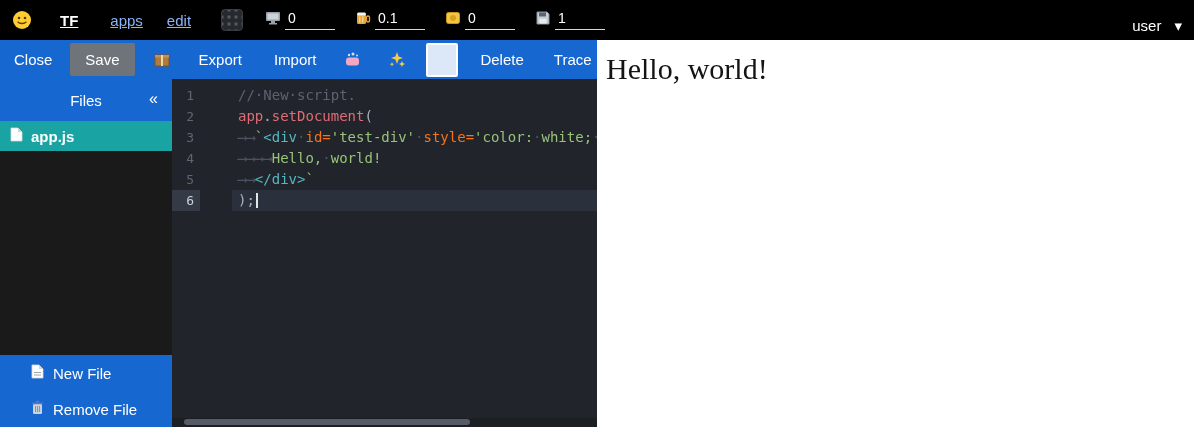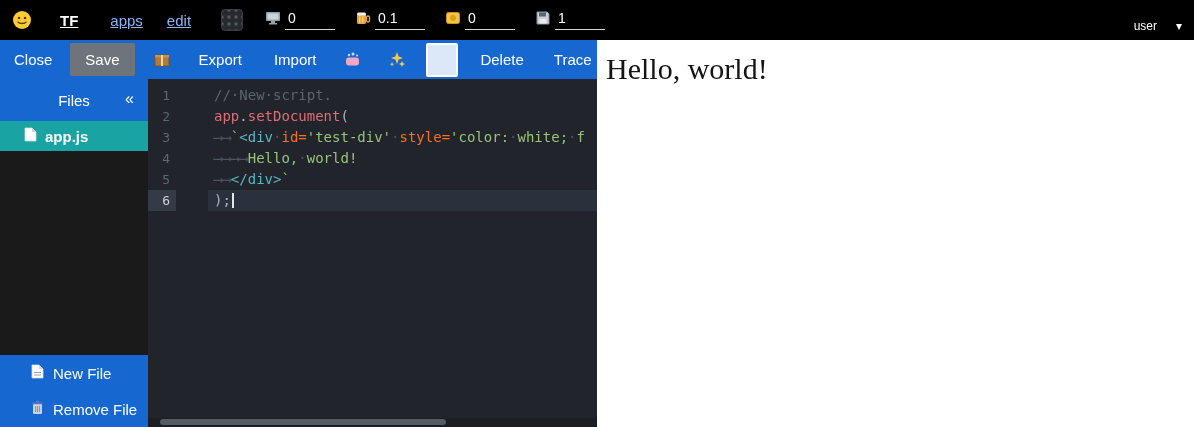--- a/index.html
+++ b/index.html
@@ -16,21 +16,21 @@
   .navlink.edit { margin-left:24px; }
   .grid-icon { margin-left:30px; width:22px; height:22px; border-radius:4px;
                background-color:#26292e; border:1px solid #3a3e44;
                background-image:radial-gradient(#565b63 1.5px, transparent 1.6px);
                background-size:7px 7px; background-position:3.5px 3.5px; cursor:pointer; }
   .stats { display:flex; align-items:center; margin-left:22px; gap:20px; }
   .stat { display:flex; align-items:center; gap:4px; }
   .stat-value { display:inline-block; width:50px; border-bottom:1px solid #d9d9d9;
                 font-size:14px; color:#fff; padding:0 0 3px 3px; }
   .tb-spacer { flex:1; }
-  .user-menu { margin-right:12px; font-size:12px; cursor:pointer; display:flex; gap:19px; align-items:center;margin-top:11px; }
+  .user-menu { margin-right:12px; font-size:15px; cursor:pointer; display:flex; gap:13px; align-items:center;margin-top:11px; }
 
   
   .main { display:flex; height:387px; }
   .workspace { width:597px; display:flex; flex-direction:column; background:#1767d1; }
   .preview { flex:1; background:#ffffff; }
   .preview-text { font-family:"Liberation Serif", serif; font-size:30px; color:#141414;
                   padding:12px 0 0 9px; }
 
   
   .toolbar { height:39px; display:flex; align-items:center; color:#fff; font-size:15px; }
@@ -45,27 +45,27 @@
   .btn-import { margin-left:24px; }
   .icon-soap { margin-left:24px; }
   .icon-sparkles { margin-left:26px; }
   .btn-empty { margin-left:20px; width:32px; height:34px; border:2px solid #fff !important;
                background:rgba(255,255,255,0.85) !important; border-radius:2px; }
   .btn-delete { margin-left:18px; }
   .btn-trace { margin-left:22px; }
 
   
   .body { flex:1; display:flex; min-height:0; }
-  .sidebar { width:148px; display:flex; flex-direction:column; background:#1767d1; color:#fff; }
+  .sidebar { width:172px; display:flex; flex-direction:column; background:#1767d1; color:#fff; }
   .files-header { height:42px; position:relative; display:flex; align-items:center;
                   justify-content:center; font-size:15px; }
   .collapse-btn { position:absolute; right:14px; top:50%; transform:translateY(-54%);
                   font-size:16px; cursor:pointer; }
   .file-item { height:30px; background:#1aa3a3; display:flex; align-items:center; gap:8px;
-               padding-left:24px; font-weight:bold; font-size:15px; cursor:pointer; }
+               padding-left:10px; font-weight:bold; font-size:15px; cursor:pointer; }
   .file-list-space { flex:1; background:#1a1a1a; }
   .sidebar-actions { background:#1767d1; }
   .action { height:36px; display:flex; align-items:center; gap:9px; padding-left:31px;
             font-size:15px; cursor:pointer; }
 
   
   .editor { flex:1; background:#21252b; display:flex; flex-direction:column; min-width:0; }
   .editor-scroll { flex:1; display:flex; padding-top:6px; overflow:hidden;
                    font-family:"DejaVu Sans Mono", monospace; font-size:14px; line-height:21px; }
   .gutter { width:28px; flex:none; color:#5c6773; font-size:13px; text-align:right; }

